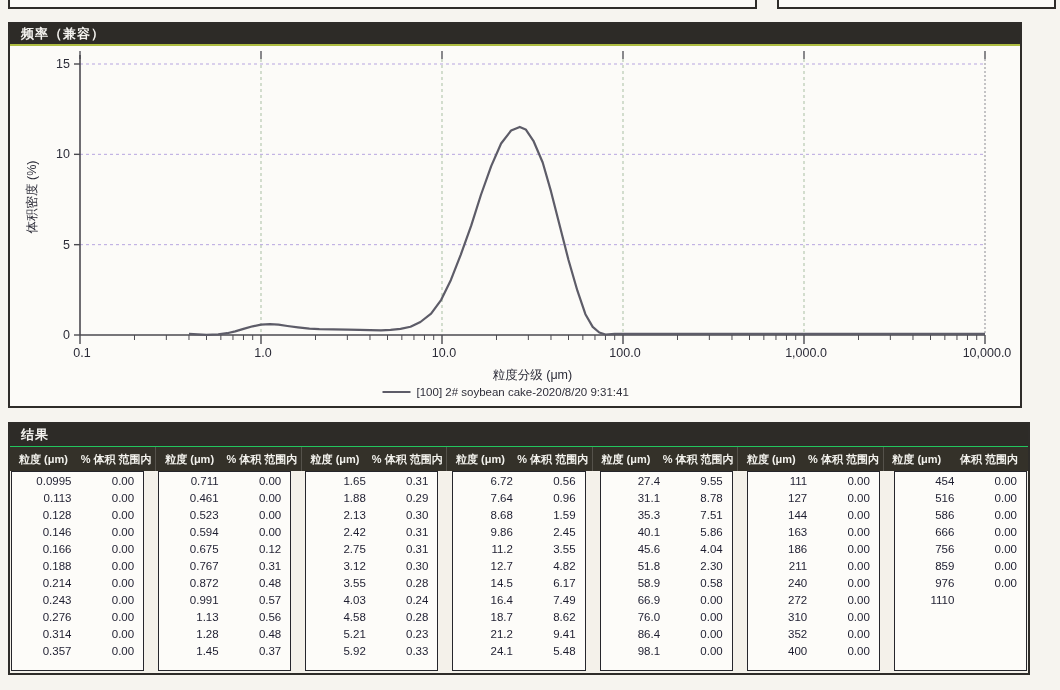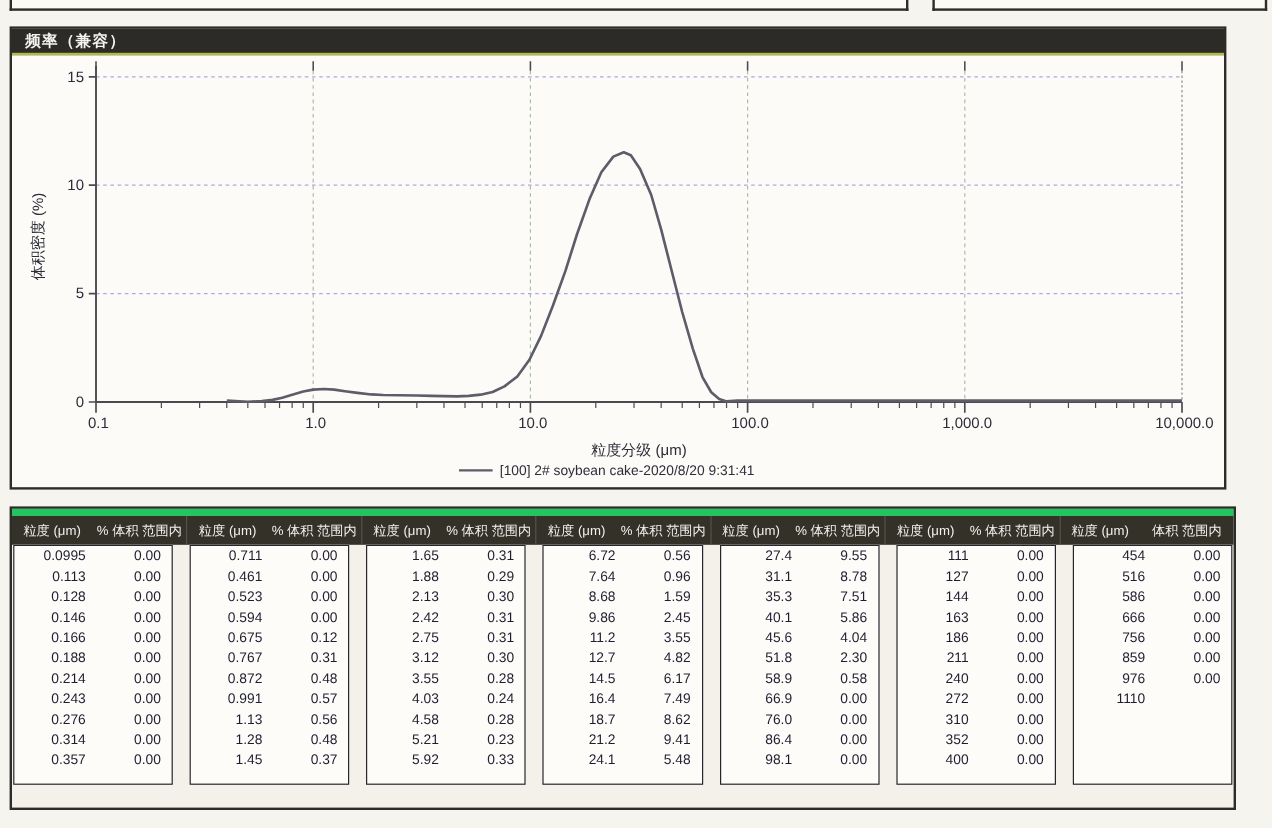--- a/index.html
+++ b/index.html
@@ -19,22 +19,22 @@
     display:flex;align-items:center;padding-left:11px;box-sizing:border-box;text-align:center;
   }
   #chart-panel{left:8px;top:22px;width:1014px;height:386px;}
   #chart-panel .bar-title{border-bottom:2px solid #aebd42;}
   #chart-svg{position:absolute;left:0;top:24px;}
 
   #results-panel{left:8px;top:422px;width:1022px;height:253px;background:#f4f1ea;}
   .results-cols{
     display:grid;grid-template-columns:repeat(7,1fr);
     background:#343129;color:#f2f1ec;height:24px;
-    font-size:11px;font-weight:normal;align-items:center;
-    border-top:6px solid #22c55e;
+    font-size:11px;font-weight:bold;align-items:center;
+    border-top:1px solid #22c55e;
   }
   .col-head{display:flex;height:100%;align-items:center;}
   .col-head + .col-head{border-left:1px solid #55524b;}
   .col-head .h-size{width:46%;text-align:center;white-space:nowrap;}
   .col-head .h-pct{width:54%;text-align:center;white-space:nowrap;}
   .results-body{
     display:grid;grid-template-columns:repeat(7,1fr);gap:14px;
     height:200px;padding:0 1px 3px 1px;box-sizing:content-box;
   }
   .col-group{background:#fdfcf9;border:1.5px solid #26262c;box-sizing:border-box;padding-top:1px;}
@@ -131,20 +131,23 @@
       <line x1="966.7178942085178" y1="287" x2="966.7178942085178" y2="292" stroke="#4b4a50" stroke-width="1"></line>
       <text x="0" y="0" text-anchor="middle" font-size="12.5" fill="#2c2c38" transform="translate(26,149) rotate(-90)">体积密度 (%)</text>
       <text x="522.5" y="331" text-anchor="middle" font-size="12.5" fill="#2c2c38">粒度分级 (μm)</text>
       <line x1="372.5" y1="344" x2="400.5" y2="344" stroke="#5d5c68" stroke-width="2"></line>
       <text x="406.5" y="348" text-anchor="start" font-size="11.5" fill="#2e2e3a">[100] 2# soybean cake-2020/8/20 9:31:41</text>
       <polyline points="179.0,285.8 196.5,286.8 208.2,286.3 217.1,285.2 225.2,283.4 233.5,280.9 242.7,278.3 251.0,276.7 259.9,276.2 268.5,276.7 277.4,278.0 287.9,279.4 299.4,280.7 309.3,281.2 323.0,281.4 337.4,281.6 349.5,281.9 360.0,282.1 371.0,282.3 380.6,281.9 390.5,280.9 400.5,278.7 410.4,274.0 421.1,265.7 431.2,251.8 440.9,231.9 450.8,206.6 461.2,177.7 470.9,147.0 481.2,118.1 491.1,95.5 501.1,82.5 509.8,78.9 515.7,81.4 523.4,92.8 532.7,114.5 541.0,143.4 550.2,179.5 558.5,212.0 567.4,242.7 575.4,266.2 582.7,278.9 589.3,284.5 595.5,286.5 604.7,285.8 667.5,285.8 975.0,285.8" fill="none" stroke="#5d5c68" stroke-width="2.2" stroke-linejoin="round"></polyline>
     </svg>
 </div>
 
 <div class="panel" id="results-panel">
+  <div class="bar-title">
+    <span>结果</span>
+  </div>
   <div class="results-cols" id="results-cols">
       <div class="col-head">
         <span class="h-size">粒度 (μm)</span>
         <span class="h-pct">% 体积 范围内</span>
       </div>
       <div class="col-head">
         <span class="h-size">粒度 (μm)</span>
         <span class="h-pct">% 体积 范围内</span>
       </div>
       <div class="col-head">

